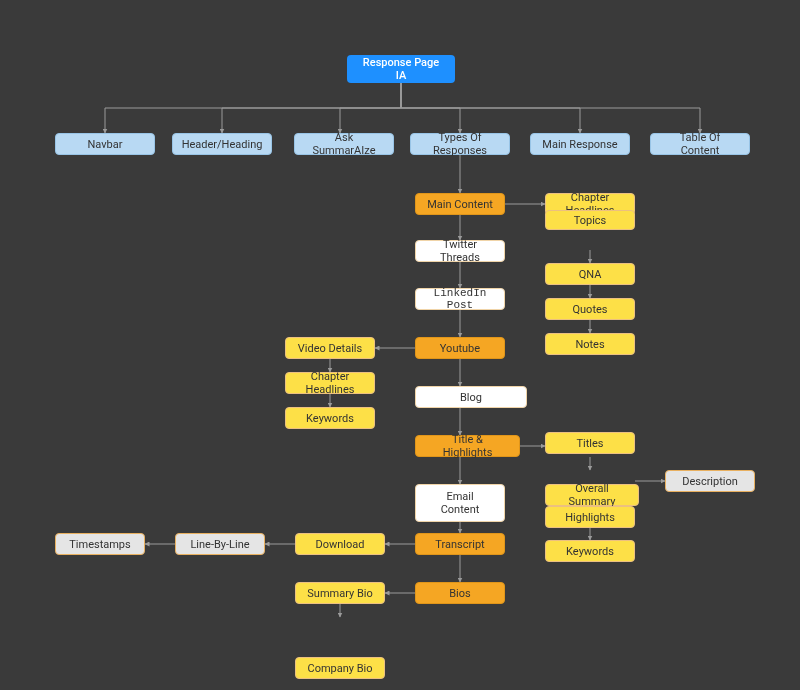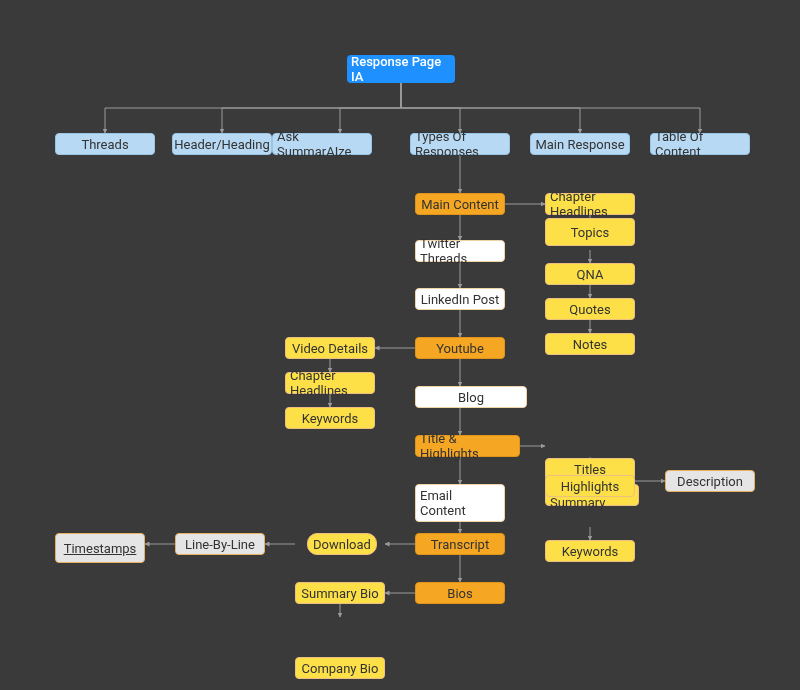--- a/index.html
+++ b/index.html
@@ -1,17 +1,17 @@
 <!DOCTYPE html>
 <html><head>
 <meta charset="utf-8">
 <style>
   html,body{margin:0;padding:0;background:#3a3a3a;font-family:-apple-system,BlinkMacSystemFont,"Segoe UI",Roboto,sans-serif;}
   .canvas{position:relative;width:800px;height:690px;background:#3a3a3a;}
-  .node{position:absolute;border-radius:4px;display:flex;align-items:center;justify-content:center;font-size:13px;padding:0 4px;box-sizing:border-box;}
+  .node{position:absolute;border-radius:4px;display:flex;align-items:center;justify-content:center;font-size:11px;text-align:center;padding:0 11px;box-sizing:border-box;}
   .blue{background:#1e90ff;color:#fff;font-weight:500;}
   .lightblue{background:#b8d9f3;color:#333;border:1px solid #98c4e6;}
   .orange1{background:#f5a623;color:#333;border:1px solid #e0951a;}
   .orange2{background:#e5e5e5;color:#333;border:1px solid #e8b060;}
   .orange3{background:#fde047;color:#333;border:1px solid #ecc080;}
   .orange4{background:#ffffff;color:#333;border:1px solid #f0d4a8;}
   svg.edges{position:absolute;top:0;left:0;width:800px;height:690px;pointer-events:none;}
 </style>
 </head>
 <body>
@@ -51,46 +51,46 @@
       <path d="M590 492 L590 505" fill="none" stroke="#9a9a9a" stroke-width="1" marker-end="url(#arr)"></path>
       <path d="M590 527 L590 540" fill="none" stroke="#9a9a9a" stroke-width="1" marker-end="url(#arr)"></path>
       <path d="M635 481 L665 481" fill="none" stroke="#9a9a9a" stroke-width="1" marker-end="url(#arr)"></path>
       <path d="M415 544 L385 544" fill="none" stroke="#9a9a9a" stroke-width="1" marker-end="url(#arr)"></path>
       <path d="M295 544 L265 544" fill="none" stroke="#9a9a9a" stroke-width="1" marker-end="url(#arr)"></path>
       <path d="M175 544 L145 544" fill="none" stroke="#9a9a9a" stroke-width="1" marker-end="url(#arr)"></path>
       <path d="M415 593 L385 593" fill="none" stroke="#9a9a9a" stroke-width="1" marker-end="url(#arr)"></path>
       <path d="M340 604 L340 617" fill="none" stroke="#9a9a9a" stroke-width="1" marker-end="url(#arr)"></path>
     </svg>
 <div class="node blue" style="left: 347px; top: 55px; width: 108px; height: 28px;">Response Page IA</div>
-    <div class="node lightblue" style="left: 55px; top: 133px; width: 100px; height: 22px;">Threads</div>
+    <div class="node lightblue" style="left: 55px; top: 133px; width: 100px; height: 22px;">Navbar</div>
     <div class="node lightblue" style="left: 172px; top: 133px; width: 100px; height: 22px;">Header/Heading</div>
-    <div class="node lightblue" style="left: 272px; top: 133px; width: 100px; height: 22px;">Ask SummarAIze</div>
+    <div class="node lightblue" style="left: 294px; top: 133px; width: 100px; height: 22px;">Ask SummarAIze</div>
     <div class="node lightblue" style="left: 410px; top: 133px; width: 100px; height: 22px;">Types Of Responses</div>
     <div class="node lightblue" style="left: 530px; top: 133px; width: 100px; height: 22px;">Main Response</div>
     <div class="node lightblue" style="left: 650px; top: 133px; width: 100px; height: 22px;">Table Of Content</div>
     <div class="node orange1" style="left: 415px; top: 193px; width: 90px; height: 22px;">Main Content</div>
     <div class="node orange4" style="left: 415px; top: 240px; width: 90px; height: 22px;">Twitter Threads</div>
-    <div class="node orange4" style="left: 415px; top: 288px; width: 90px; height: 22px;">LinkedIn Post</div>
+    <div class="node orange4" style="left: 415px; top: 288px; width: 90px; height: 22px; font-family: Liberation Mono, monospace;">LinkedIn Post</div>
     <div class="node orange1" style="left: 415px; top: 337px; width: 90px; height: 22px;">Youtube</div>
     <div class="node orange4" style="left: 415px; top: 386px; width: 112px; height: 22px;">Blog</div>
     <div class="node orange1" style="left: 415px; top: 435px; width: 105px; height: 22px;">Title &amp; Highlights</div>
     <div class="node orange4" style="left: 415px; top: 484px; width: 90px; height: 38px;">Email Content</div>
     <div class="node orange1" style="left: 415px; top: 533px; width: 90px; height: 22px;">Transcript</div>
     <div class="node orange1" style="left: 415px; top: 582px; width: 90px; height: 22px;">Bios</div>
     <div class="node orange3" style="left: 545px; top: 193px; width: 90px; height: 22px;">Chapter Headlines</div>
-    <div class="node orange3" style="left: 545px; top: 218px; width: 90px; height: 28px;">Topics</div>
+    <div class="node orange3" style="left: 545px; top: 210px; width: 90px; height: 20px;">Topics</div>
     <div class="node orange3" style="left: 545px; top: 263px; width: 90px; height: 22px;">QNA</div>
     <div class="node orange3" style="left: 545px; top: 298px; width: 90px; height: 22px;">Quotes</div>
     <div class="node orange3" style="left: 545px; top: 333px; width: 90px; height: 22px;">Notes</div>
     <div class="node orange3" style="left: 285px; top: 337px; width: 90px; height: 22px;">Video Details</div>
     <div class="node orange3" style="left: 285px; top: 372px; width: 90px; height: 22px;">Chapter Headlines</div>
     <div class="node orange3" style="left: 285px; top: 407px; width: 90px; height: 22px;">Keywords</div>
-    <div class="node orange3" style="left: 545px; top: 458px; width: 90px; height: 22px;">Titles</div>
+    <div class="node orange3" style="left: 545px; top: 432px; width: 90px; height: 22px;">Titles</div>
     <div class="node orange3" style="left: 545px; top: 484px; width: 94px; height: 22px;">Overall Summary</div>
-    <div class="node orange3" style="left: 545px; top: 475px; width: 90px; height: 22px;">Highlights</div>
+    <div class="node orange3" style="left: 545px; top: 506px; width: 90px; height: 22px;">Highlights</div>
     <div class="node orange3" style="left: 545px; top: 540px; width: 90px; height: 22px;">Keywords</div>
     <div class="node orange2" style="left: 665px; top: 470px; width: 90px; height: 22px;">Description</div>
-    <div class="node orange3" style="left: 307px; top: 533px; width: 70px; height: 22px; border-radius: 10px;">Download</div>
+    <div class="node orange3" style="left: 295px; top: 533px; width: 90px; height: 22px;">Download</div>
     <div class="node orange2" style="left: 175px; top: 533px; width: 90px; height: 22px;">Line-By-Line</div>
-    <div class="node orange2" style="left: 55px; top: 533px; width: 90px; height: 30px; text-decoration: underline;">Timestamps</div>
+    <div class="node orange2" style="left: 55px; top: 533px; width: 90px; height: 22px;">Timestamps</div>
     <div class="node orange3" style="left: 295px; top: 582px; width: 90px; height: 22px;">Summary Bio</div>
     <div class="node orange3" style="left: 295px; top: 617px; width: 90px; height: 22px; margin-top: 40px;">Company Bio</div>
   </div>
 
 </body></html>

